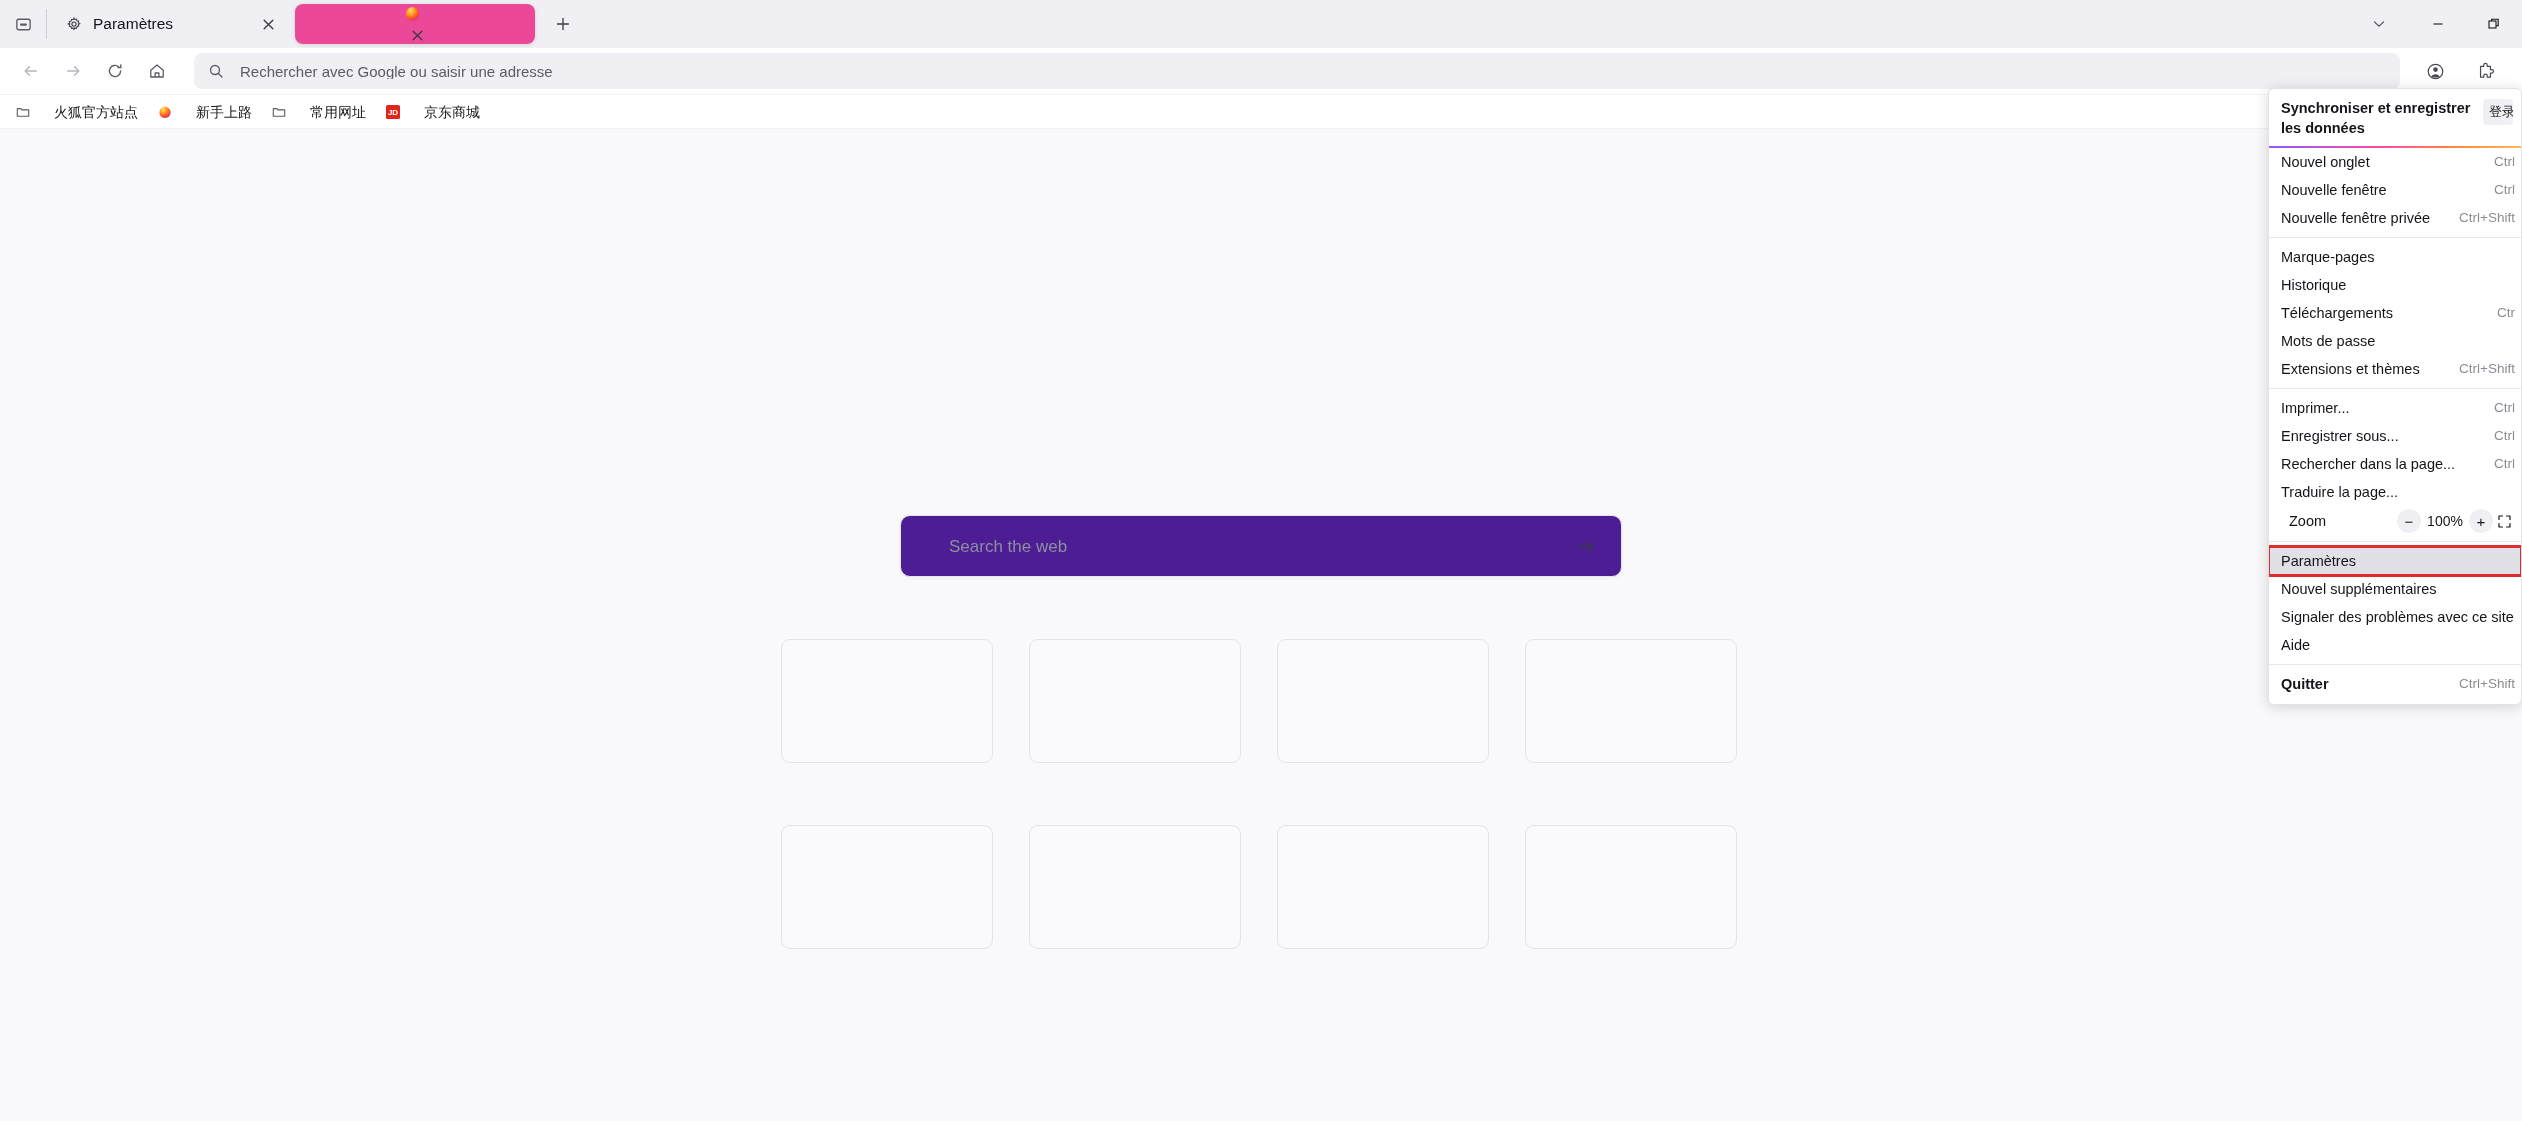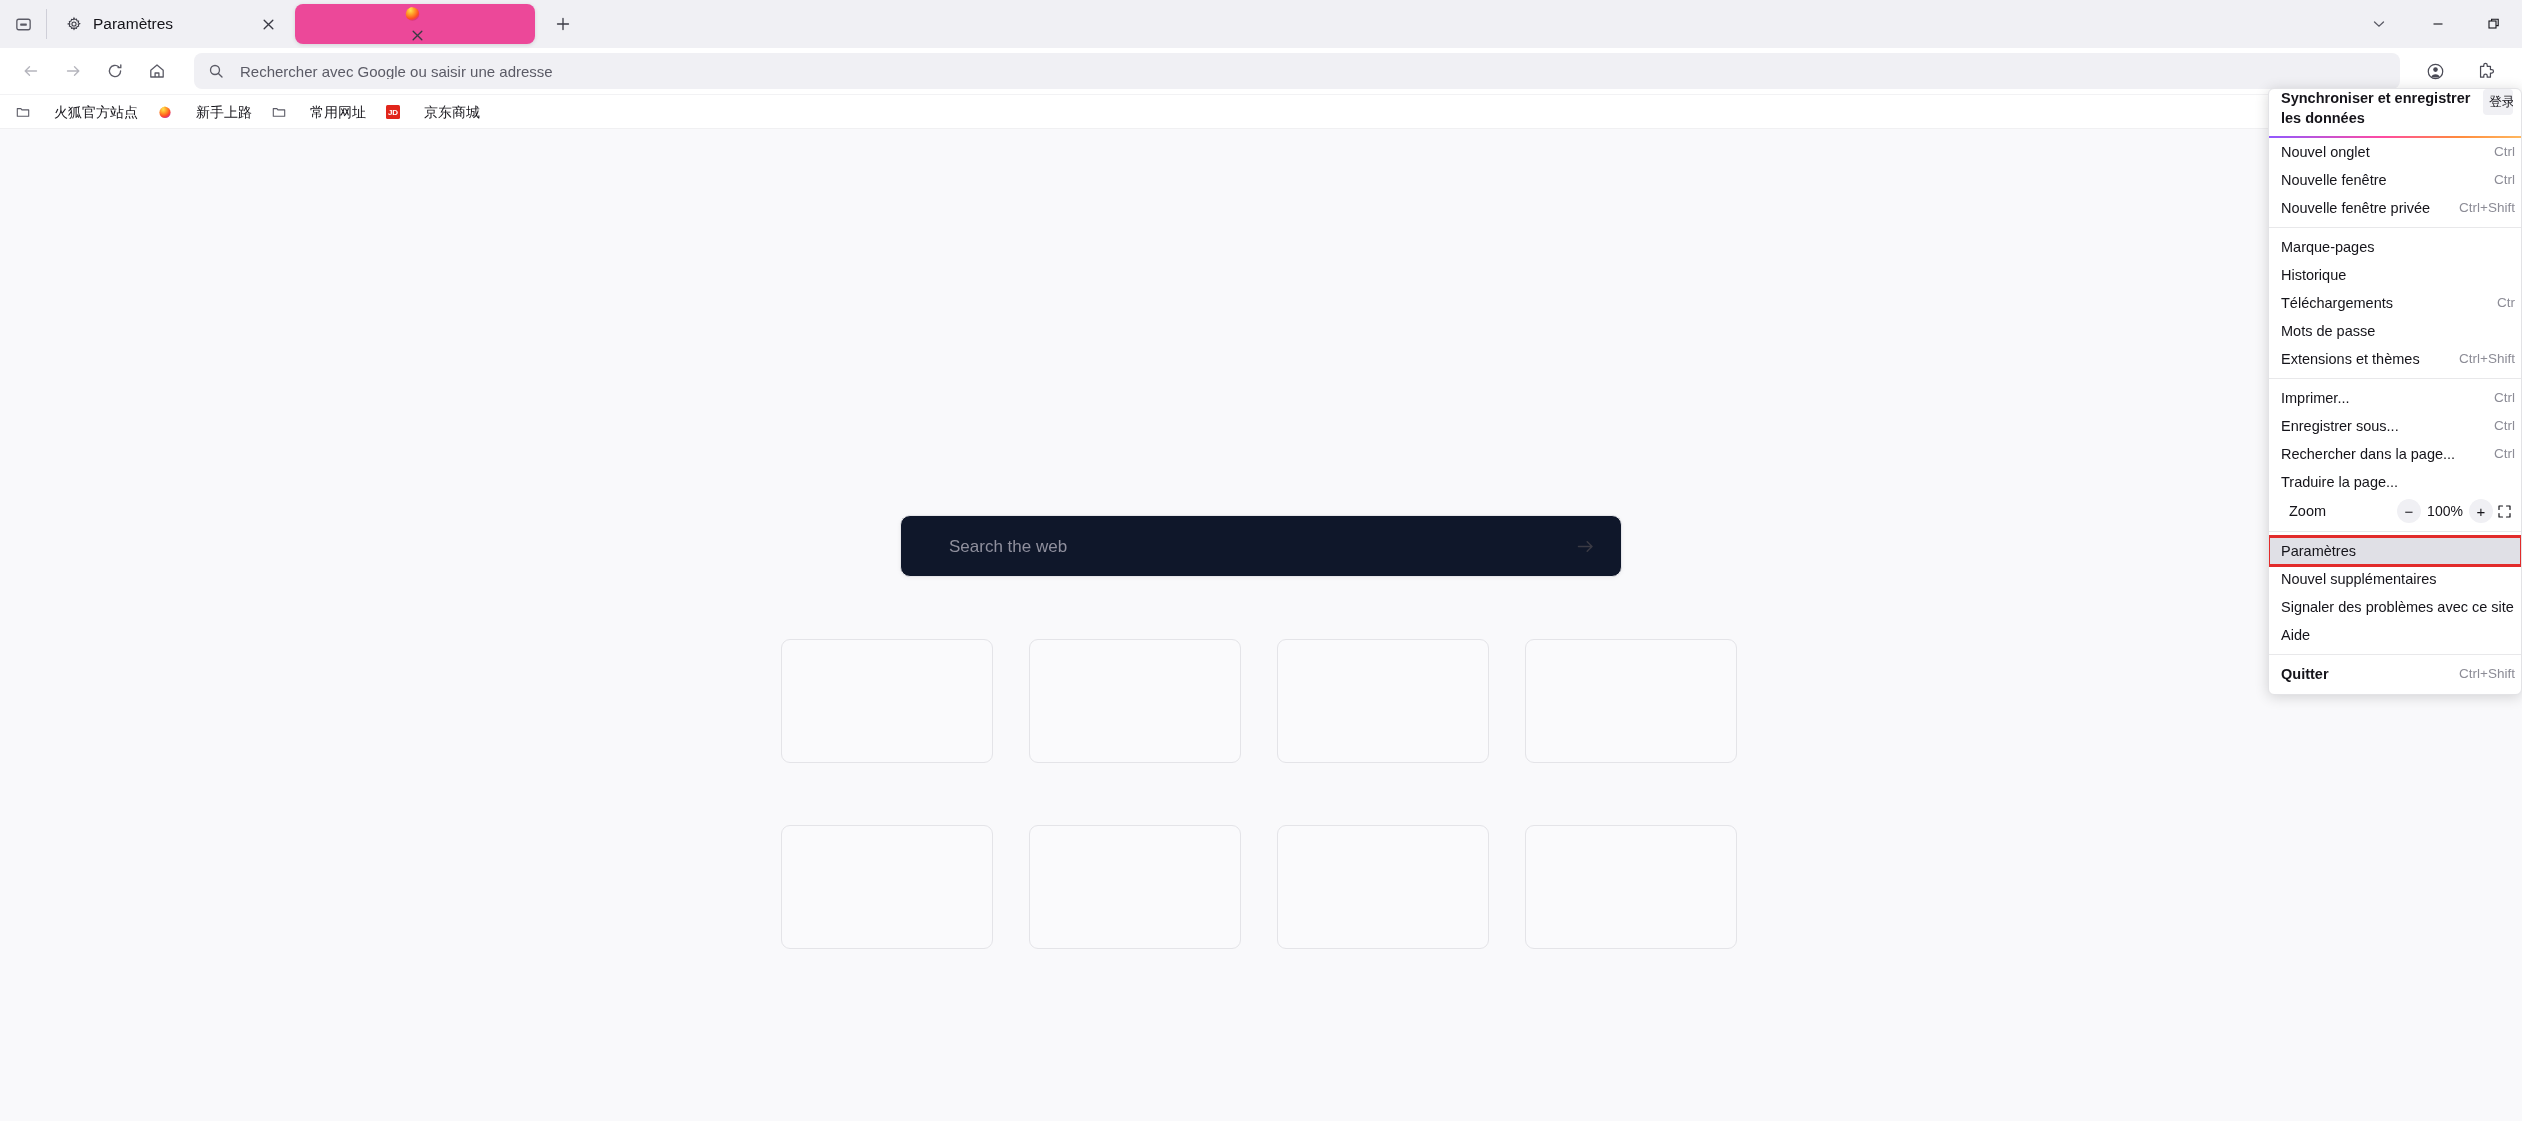--- a/index.html
+++ b/index.html
@@ -134,21 +134,21 @@
     overflow: hidden;
   }
   .search-wrap {
     position: absolute;
     left: 50%; transform: translateX(-50%);
     top: 386px;
     width: 722px;
   }
   .searchbox {
     height: 62px;
-    background: #0f172a;
+    background: #4c1d95;
     border: 1px solid #e6e6ea;
     border-radius: 10px;
     box-shadow: 0 1px 4px rgba(0,0,0,.05);
     display: flex; align-items: center;
     padding: 0 20px 0 48px;
   }
   .searchbox .sb-placeholder {
     flex: 1 1 auto;
     font-size: 17px;
     color: #8f8f9d;
@@ -185,21 +185,21 @@
     border: 1px solid #e3e3e6;
     border-radius: 6px;
     box-shadow: 0 2px 14px rgba(0,0,0,.16);
     padding: 0 0 6px 0;
     overflow: hidden;
     font-size: 14.5px;
     color: #15141a;
   }
   .am-header {
     display: flex; align-items: flex-start;
-    padding: 0 8px 8px 12px;
+    padding: 10px 8px 8px 12px;
     justify-content: center;
   }
   .am-header-title {
     font-weight: bold;
     font-size: 14.5px;
     line-height: 1.35;
     color: #15141a;
     flex: 1 1 auto;
     padding-right: 6px;
   }

